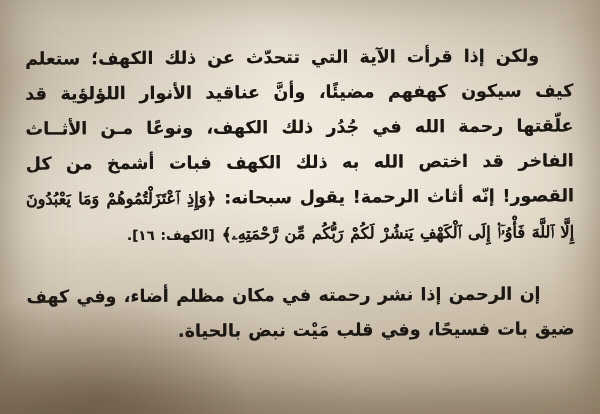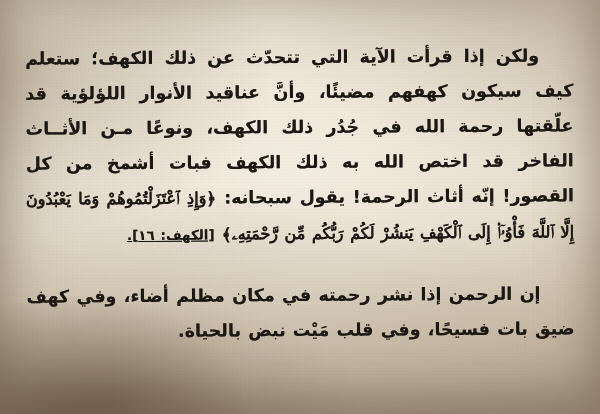--- a/index.html
+++ b/index.html
@@ -91,21 +91,20 @@
   .brkt {
     font-family: "DejaVu Serif", serif;
     font-weight: 700;
     font-size: 17px;
     vertical-align: -1px;
   }
   .ref {
     font-family: "DejaVu Sans", sans-serif;
     font-size: 13.5px;
     font-weight: 700;
-    text-decoration: underline;
   }
 
   #para-2 { margin-top: 26px; }
 
   
   #skew {
     position: absolute;
     inset: 0;
     transform: rotate(-0.35deg);
     transform-origin: 50% 50%;

